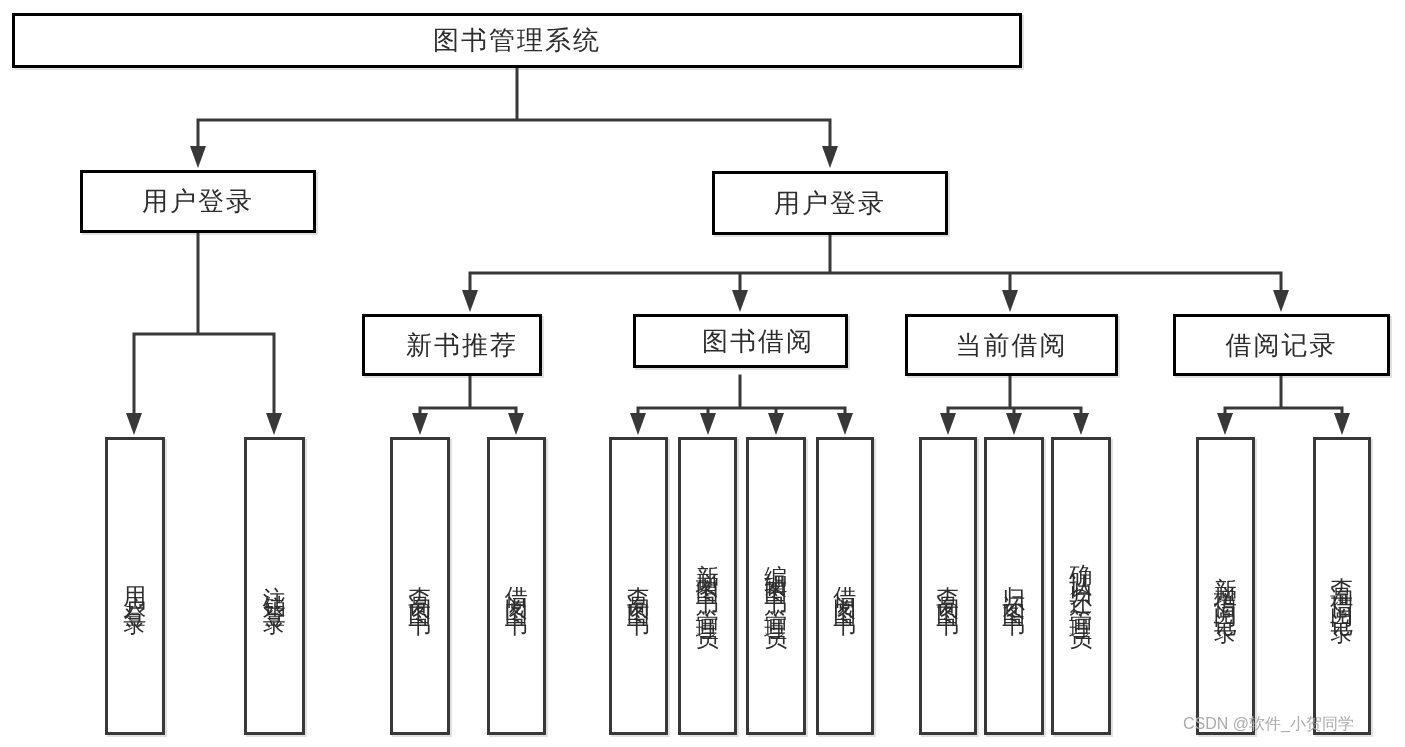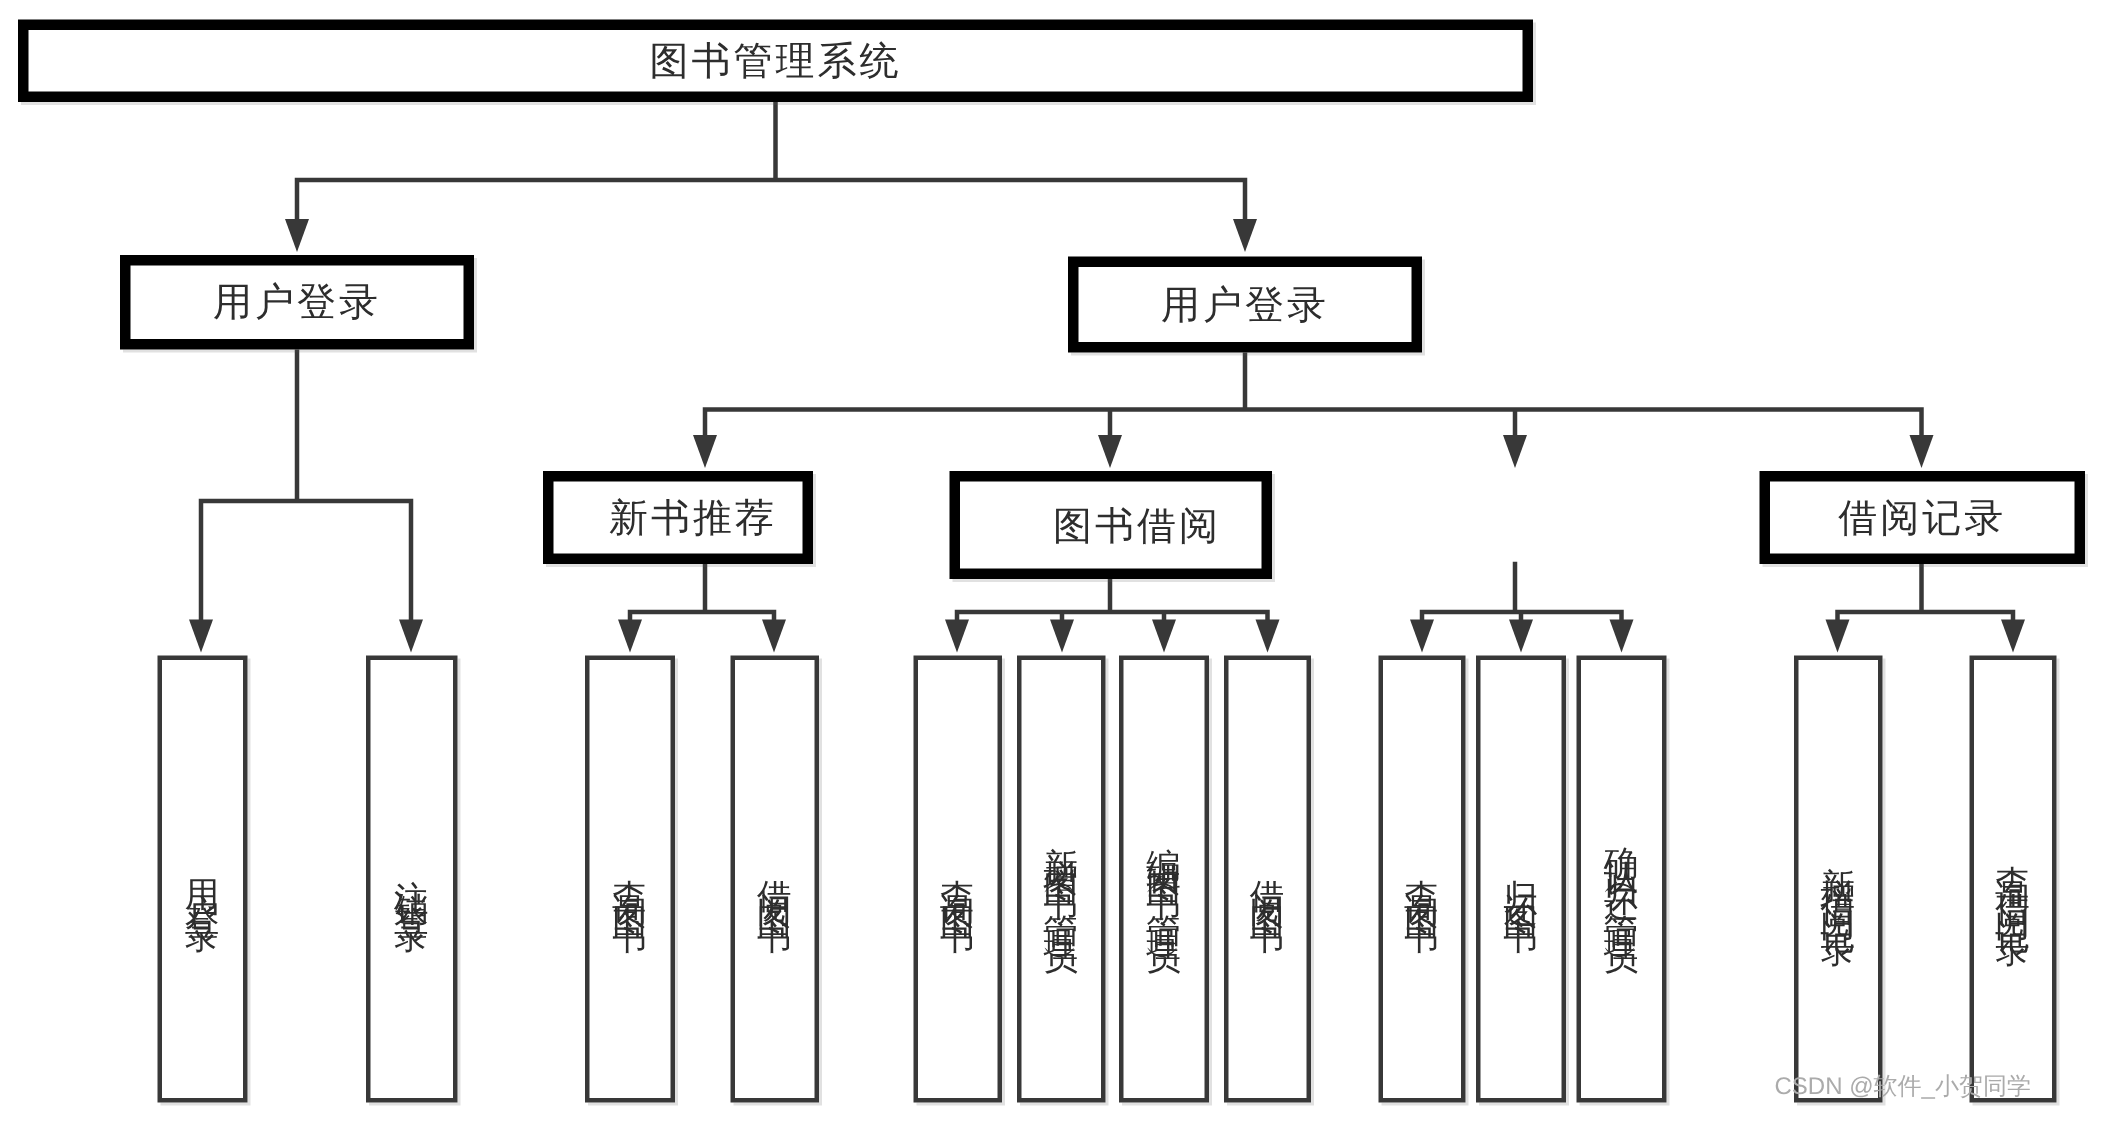--- a/index.html
+++ b/index.html
@@ -18,21 +18,21 @@
   #connectors {
     position: absolute;
     left: 0;
     top: 0;
     z-index: 1;
   }
   .hnode {
     position: absolute;
     box-sizing: border-box;
     background: #ffffff;
-    border: 7px solid #000000;
+    border: 3px solid #000000;
     box-shadow: 2px 2px 0 rgba(90,90,90,0.18);
     display: flex;
     align-items: center;
     justify-content: center;
     font-size: 26px;
     color: #2d2d2d;
     letter-spacing: 2px;
     z-index: 2;
     white-space: nowrap;
   }
@@ -112,21 +112,22 @@
       <polygon points="1334,413 1350,413 1342,435"></polygon>
     </g>
   </svg>
 
   <div class="hnode" style="left:12px; top:13px; width:1010px; height:55px;">图书管理系统</div>
 
   <div class="hnode" style="left:80px; top:170px; width:236px; height:63px;">用户登录</div>
   <div class="hnode" style="left:712px; top:171px; width:236px; height:64px;">用户登录</div>
 
   <div class="hnode" style="left:362px; top:314px; width:180px; height:62px;padding-left:20px;">新书推荐</div>
-  <div class="hnode" style="left:633px; top:314px; width:215px; height:72px;padding-left:35px;">图书借阅</div>
+  <div class="hnode" style="left:633px; top:314px; width:215px; height:54px;padding-left:35px;">图书借阅</div>
+  <div class="hnode" style="left:905px; top:314px; width:213px; height:62px;">当前借阅</div>
   <div class="hnode" style="left:1173px; top:314px; width:217px; height:62px;">借阅记录</div>
 
   <div class="vnode" style="left:105px; width:60px;">
     <span>用户登录</span>
   </div>
   <div class="vnode" style="left:244px; width:61px;">
     <span>注销登录</span>
   </div>
 
   <div class="vnode" style="left:390px; width:60px;">

